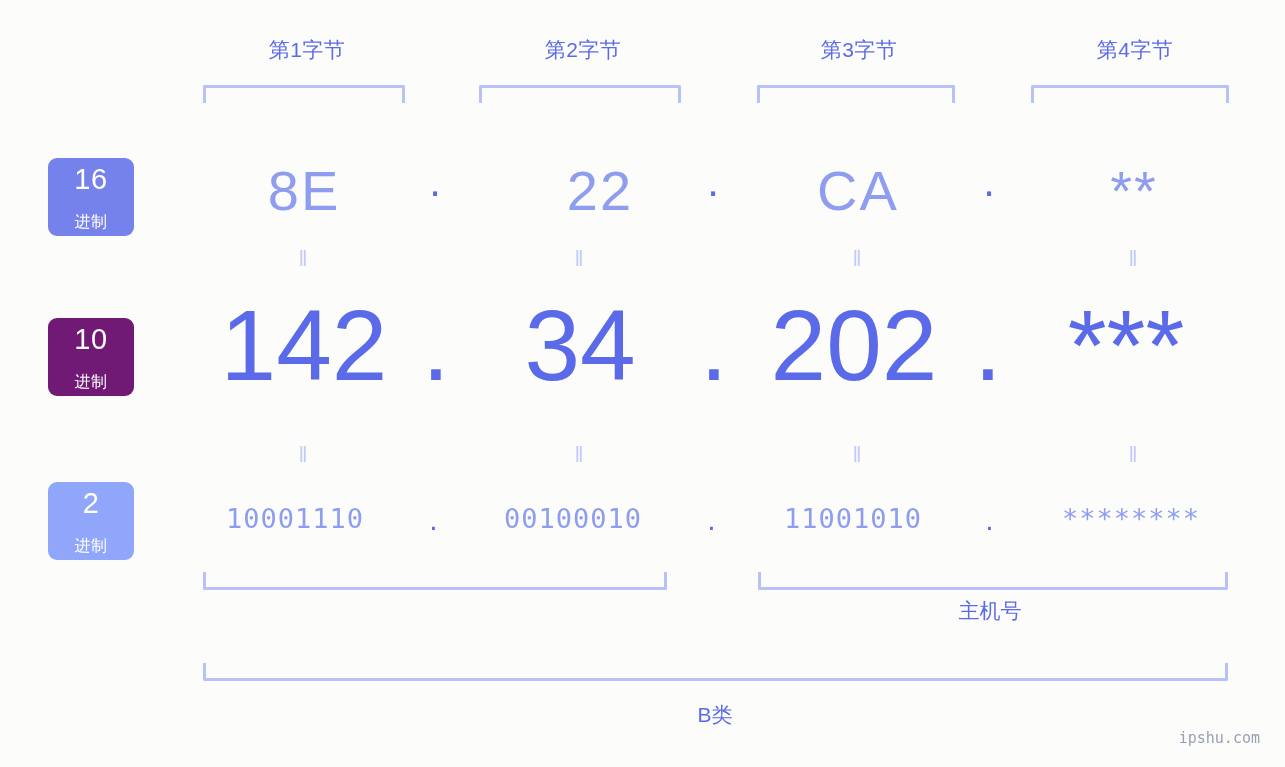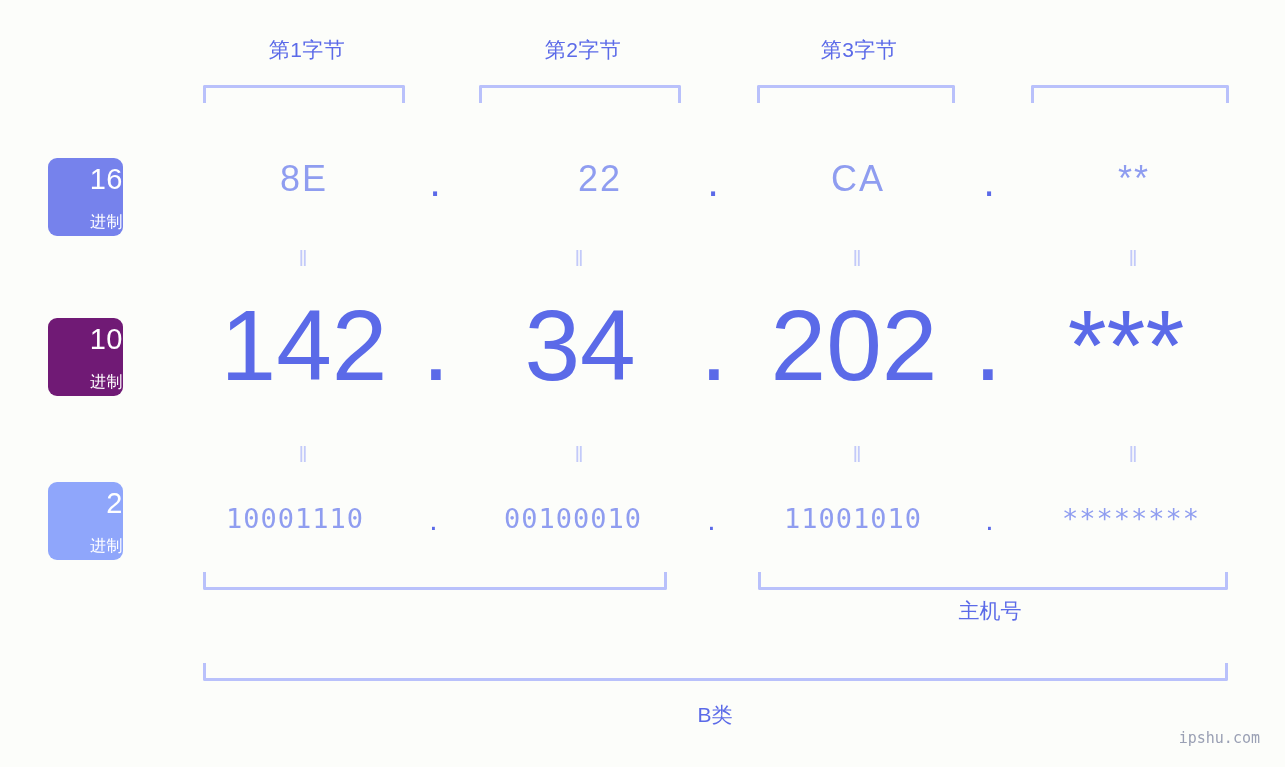--- a/index.html
+++ b/index.html
@@ -53,26 +53,26 @@
     border-top: none;
     border-bottom-left-radius: 2px;
     border-bottom-right-radius: 2px;
     box-sizing: border-box;
   }
 
   
   .badge {
     position: absolute;
     left: 48px;
-    width: 75px;
+    width: 86px;
     height: 78px;
     border-radius: 9px;
     display: flex;
     flex-direction: column;
-    align-items: flex-end;
+    align-items: center;
     justify-content: center;
     color: #ffffff;
     line-height: 1;
   }
   .badge .num {
     font-size: 29px;
     font-weight: 400;
     letter-spacing: 0.5px;
   }
   .badge .suffix {
@@ -90,21 +90,21 @@
 
   .cell {
     position: absolute;
     text-align: center;
     white-space: nowrap;
   }
 
   .hex-row .cell {
     top: 0;
     width: 220px;
-    font-size: 36px;
+    font-size: 56px;
     color: #8f9df0;
     letter-spacing: 2px;
   }
   .hex-row .dot {
     width: 40px;
     font-size: 42px;
     color: #5b6ae8;
     text-align: center;
   }
 
@@ -160,20 +160,21 @@
   }
 </style>
 </head>
 <body>
 
 <div class="stage">
 
   <div class="byte-label" style="left:197px">第1字节</div>
   <div class="byte-label" style="left:473px">第2字节</div>
   <div class="byte-label" style="left:749px">第3字节</div>
+  <div class="byte-label" style="left:1025px">第4字节</div>
 
   <div class="bracket-top" style="left:203px; width:202px"></div>
   <div class="bracket-top" style="left:479px; width:202px"></div>
   <div class="bracket-top" style="left:757px; width:198px"></div>
   <div class="bracket-top" style="left:1031px; width:198px"></div>
 
   <div class="badge" style="top:158px; background:#7682ec">
     <span class="num">16</span>
     <span class="suffix">进制</span>
   </div>

